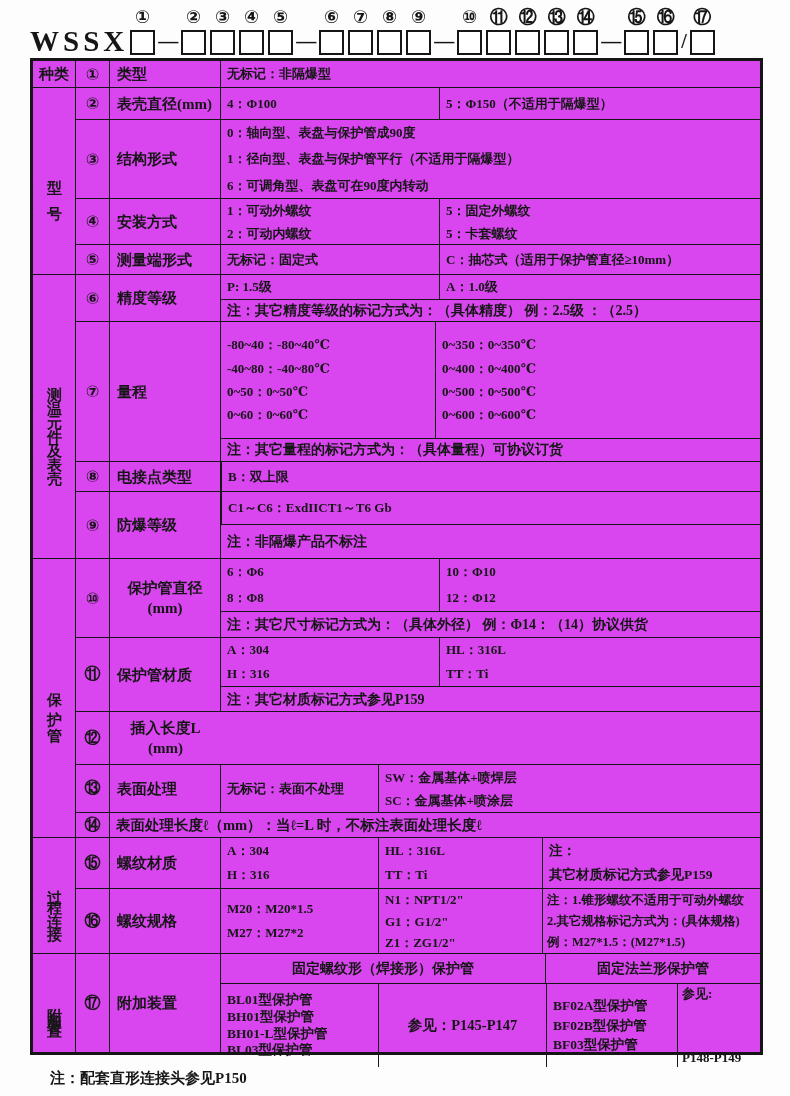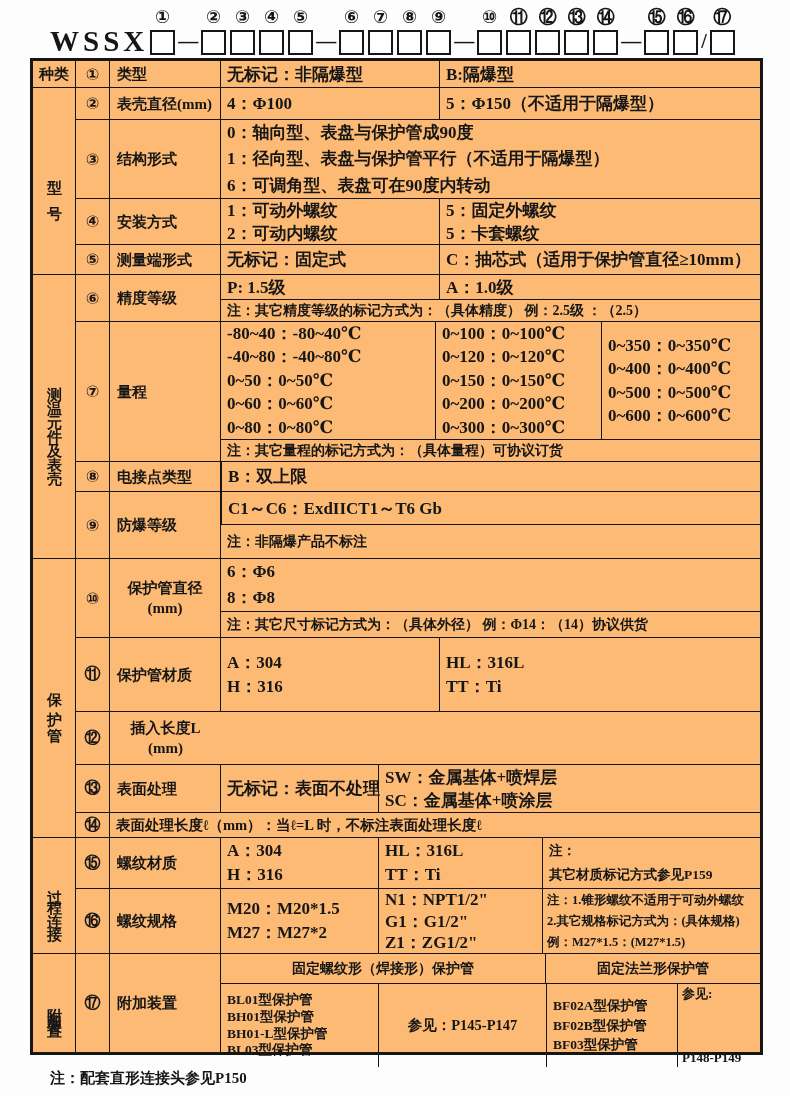--- a/index.html
+++ b/index.html
@@ -1,29 +1,29 @@
 <!DOCTYPE html>
 <html><head>
 <meta charset="utf-8">
 <style>
   html,body{margin:0;padding:0;}
   .page{width:790px;height:1096px;background:#fdfdfd;color:#161616;position:relative;
         font-family:"Liberation Serif","DejaVu Serif",serif;font-weight:bold;overflow:hidden;}
   
   .model-row{display:flex;align-items:flex-end;padding:3px 0 0 30px;}
-  .pwrap{display:flex;flex-direction:column;margin-left:20px;}
+  .pwrap{display:flex;flex-direction:column;}
   .prefix{font-size:29px;letter-spacing:4px;line-height:27px;font-family:"Liberation Serif",serif;}
   .unit{display:flex;flex-direction:column;align-items:center;}
   .unit .n{height:25px;line-height:24px;font-size:18px;font-family:"DejaVu Sans","Liberation Sans",sans-serif;}
   .box{width:21px;height:21px;border:2.5px solid #161616;margin:0 2px;background:#fff;}
   .sepu{display:flex;flex-direction:column;}
   .sepu .n{height:25px;}
   .sep{height:27px;display:flex;align-items:center;font-size:20px;padding:0 1px;}
   
-  .t{margin:3px 0 0 30px;width:727px;border:3px solid #161616;box-sizing:content-box;background:#fdba74;}
+  .t{margin:3px 0 0 30px;width:727px;border:3px solid #161616;box-sizing:content-box;background:#d946ef;}
   .sec{display:flex;}
   .sec + .sec{border-top:1.5px solid #161616;}
   .cat{width:43px;border-right:1.5px solid #161616;display:flex;align-items:center;justify-content:center;
        font-size:15px;box-sizing:border-box;text-align:center;}
   .vert{writing-mode:vertical-rl;text-orientation:upright;}
   .ls28{letter-spacing:26px;padding-top:26px;}
   .ls15{letter-spacing:14px;padding-top:14px;}
   .ls20{letter-spacing:18px;padding-top:18px;}
   .ls14{letter-spacing:12px;padding-top:12px;}
   .ls6{letter-spacing:5px;padding-top:5px;}
@@ -31,21 +31,21 @@
   .row{display:flex;box-sizing:border-box;}
   .row + .row{border-top:1.5px solid #161616;}
   .nc{width:34px;border-right:1.5px solid #161616;display:flex;align-items:center;justify-content:center;
       font-size:16px;box-sizing:border-box;font-family:"DejaVu Sans","Liberation Sans",sans-serif;}
   .lc{width:111px;border-right:1.5px solid #161616;display:flex;flex-direction:column;justify-content:center;
       padding-left:7px;font-size:15px;box-sizing:border-box;line-height:20px;}
   .lc.ctr{align-items:center;padding-left:0;text-align:center;}
   .lc.nb{border-right:none;}
   .ct{flex:1;display:flex;flex-direction:column;min-width:0;}
   .vr{flex:1;display:flex;min-width:0;}
-  .c{box-sizing:border-box;padding:0 6px;display:flex;flex-direction:column;justify-content:center;font-size:17px;}
+  .c{box-sizing:border-box;padding:0 6px;display:flex;flex-direction:column;justify-content:center;font-size:13px;}
   .c.bl{border-left:1.5px solid #161616;}
   .c span{display:block;white-space:nowrap;}
   .nr{border-top:1.5px solid #161616;display:flex;align-items:center;padding:0 6px;font-size:14px;
       box-sizing:border-box;flex:0 0 auto;white-space:nowrap;}
   .w218{width:218px;}.w214{width:214px;}.w166{width:166px;}.w157{width:157px;}.w164{width:164px;}
   .w324{width:324px;font-family:Liberation Mono, monospace;}.w167{width:167px;}.w131{width:131px;}.f1{flex:1;}
   .h26{height:26px;}.h31{height:31px;}.h79{height:79px;}.h46{height:46px;}.h30{height:30px;}
   .h140{height:140px;}.h67{height:67px;}.h78{height:78px;}.h74{height:74px;}.h53{height:53px;}
   .h48{height:48px;}.h25{height:25px;}.h50{height:50px;}.h65{height:65px;}.h98{height:98px;}
   .lh26 span{line-height:26.3px;}
@@ -181,23 +181,20 @@
       <div class="cat">种类</div>
       <div class="rows">
         <div class="row h26">
           <div class="nc">①</div>
           <div class="lc">类型</div>
           <div class="ct">
               <div class="vr">
             <div class="c w218">
                   <span>无标记：非隔爆型</span>
                 </div>
-            <div class="c bl f1">
-                  <span>B:隔爆型</span>
-                </div>
           </div>
             </div>
         </div>
       </div>
     </div>
 
     <div class="sec">
       <div class="cat">
           <span class="vert ls28">型号</span>
         </div>
@@ -285,28 +282,20 @@
         <div class="row h140">
           <div class="nc">⑦</div>
           <div class="lc">量程</div>
           <div class="ct">
             <div class="vr">
               <div class="c w214 lh234">
                 <span>-80~40：-80~40℃</span>
                   <span>-40~80：-40~80℃</span>
                   <span>0~50：0~50℃</span>
                   <span>0~60：0~60℃</span>
-                  <span>0~80：0~80℃</span>
-              </div>
-              <div class="c bl w166 lh234">
-                <span>0~100：0~100℃</span>
-                  <span>0~120：0~120℃</span>
-                  <span>0~150：0~150℃</span>
-                  <span>0~200：0~200℃</span>
-                  <span>0~300：0~300℃</span>
               </div>
               <div class="c bl f1 lh234">
                 <span>0~350：0~350℃</span>
                   <span>0~400：0~400℃</span>
                   <span>0~500：0~500℃</span>
                   <span>0~600：0~600℃</span>
               </div>
             </div>
             <div class="nr nh23">注：其它量程的标记方式为：（具体量程）可协议订货</div>
           </div>
@@ -347,38 +336,43 @@
           <div class="lc ctr">
               <span>保护管直径</span>
               <span>(mm)</span>
             </div>
           <div class="ct">
             <div class="vr">
               <div class="c w218 lh26b">
                   <span>6：Φ6</span>
                   <span>8：Φ8</span>
                 </div>
+              <div class="c bl f1 lh26b">
+                  <span>10：Φ10</span>
+                  <span>12：Φ12</span>
+                </div>
             </div>
             <div class="nr nh26">注：其它尺寸标记方式为：（具体外径） 例：Φ14：（14）协议供货</div>
           </div>
         </div>
         <div class="row h74">
           <div class="nc">⑪</div>
           <div class="lc">保护管材质</div>
           <div class="ct">
             <div class="vr">
               <div class="c w218 lh24">
                   <span>A：304</span>
                   <span>H：316</span>
                 </div>
               <div class="c bl f1 lh24">
                   <span>HL：316L</span>
                   <span>TT：Ti</span>
                 </div>
             </div>
+            <div class="nr nh26">注：其它材质标记方式参见P159</div>
           </div>
         </div>
         <div class="row h53">
           <div class="nc">⑫</div>
           <div class="lc ctr nb">
               <span>插入长度L</span>
               <span>(mm)</span>
             </div>
         </div>
         <div class="row h48">

